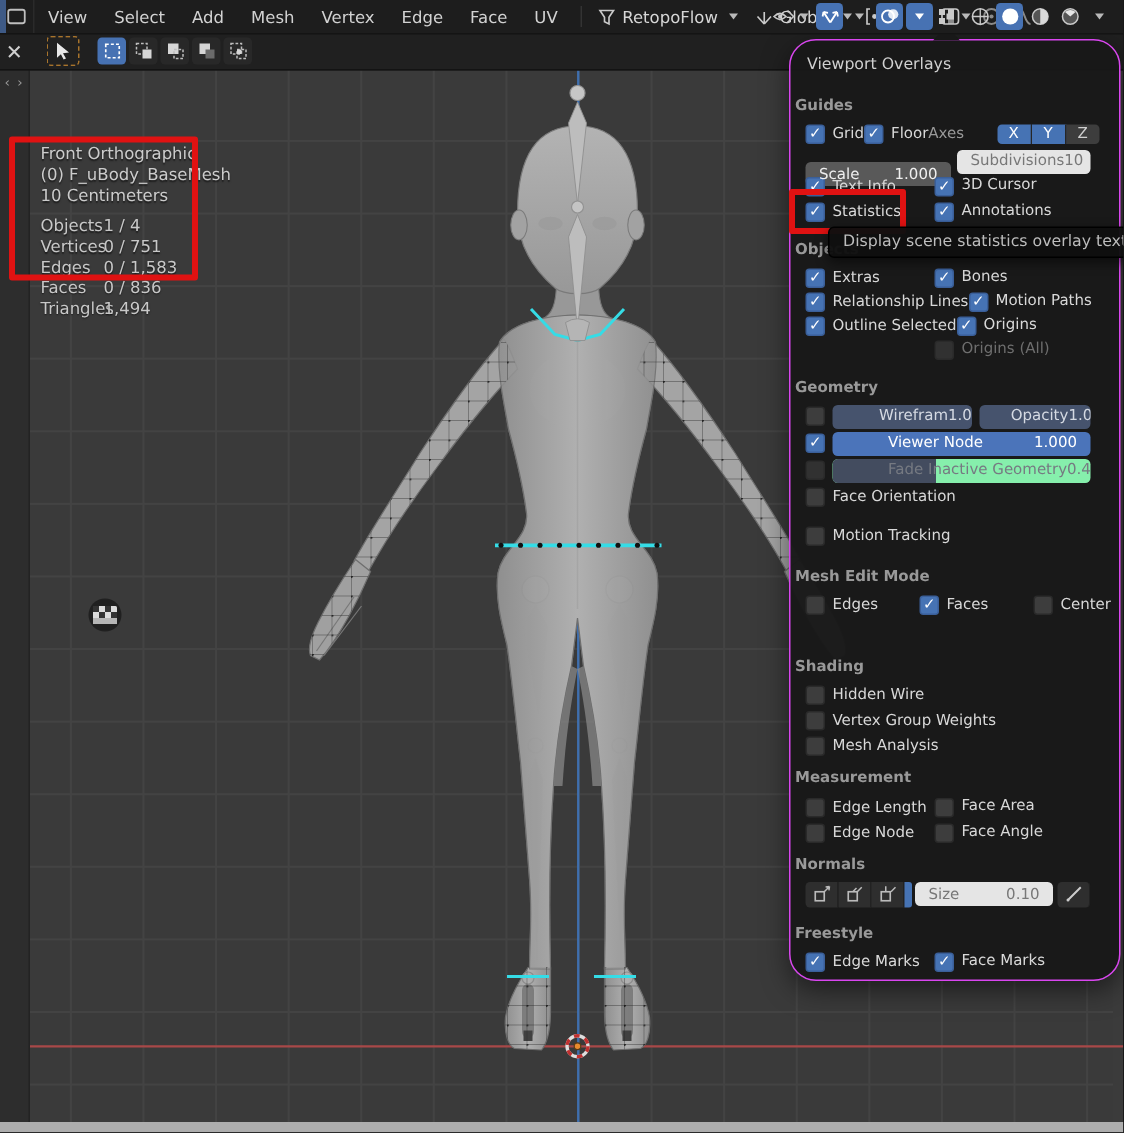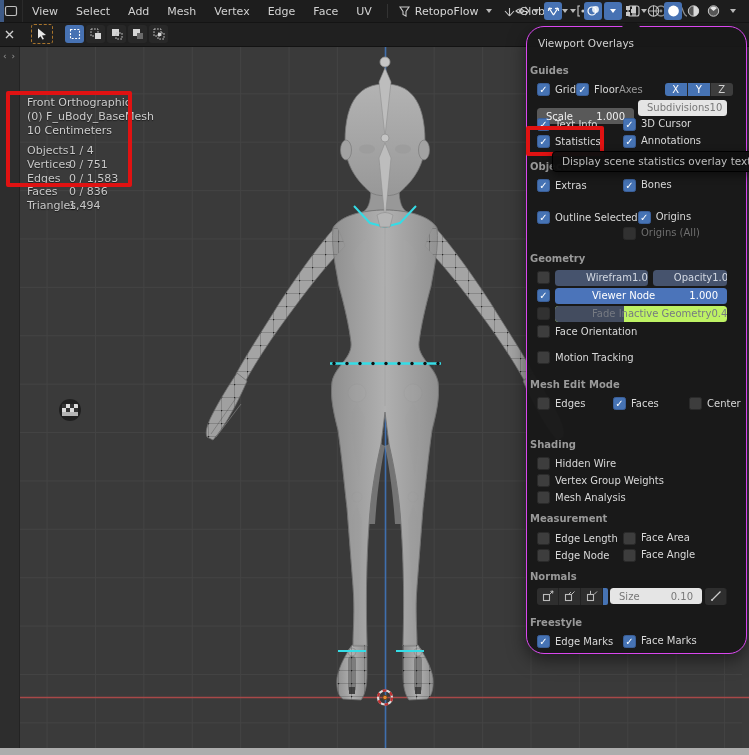--- a/index.html
+++ b/index.html
@@ -65,21 +65,21 @@
   .seg .sgb:last-child{border-radius:0 3px 3px 0;border-right:none;}
   .seg .sgb.on{background:#4673b4;color:#fff;}
   .slider{height:16px;border-radius:3.5px;background:#2e2e2e;display:flex;align-items:center;position:relative;overflow:hidden;box-sizing:border-box;}
   .slider .lab{padding-left:9px;position:relative;z-index:2;white-space:nowrap;}
   .slider .val{margin-left:auto;padding-right:9px;position:relative;z-index:2;}
   .slider .fill{position:absolute;left:0;top:0;bottom:0;z-index:1;}
   .sl-gray{background:#595959;color:#efefef;margin-top:17px;}
   .sl-dark{background:#e5e5e5;color:#787878;}
   .sl-blue{background:#46536d;color:#d4d9e2;}
   .sl-bright{background:#4b74ba;color:#fff;}
-  .sl-fade{background:#bef264;color:#767a82;}
+  .sl-fade{background:#86efac;color:#767a82;}
   .nbtn{width:21px;height:17px;background:#2e2e2e;border-right:1px solid #222;display:flex;align-items:center;justify-content:center;flex:none;}
   .nbtn:first-child{border-radius:3px 0 0 3px;}
   .bluesliver{width:5px;height:17px;background:#4673b4;flex:none;margin-right:2px;border-radius:0 2px 2px 0;}
   
   .tooltip{position:absolute;left:552px;top:151px;background:rgba(16,16,16,.97);border:1px solid #000;
            border-radius:4px;padding:3px 9px 4px;color:#bdbdbd;font-size:10.5px;z-index:45;white-space:nowrap;box-shadow:0 3px 8px rgba(0,0,0,.5);}
   .bottombar{position:absolute;left:0;top:748px;width:100%;height:7px;background:#adadad;z-index:50;}
 </style>
 </head>
 <body>
@@ -468,20 +468,28 @@
 
     <div class="sect" style="top:134px">Objects</div>
     <div class="prow" style="top:150px">
       <span class="cb on"></span>
       <span class="cl">Extras</span>
       <span class="col2">
         <span class="cb on"></span>
         <span class="cl">Bones</span>
       </span>
     </div>
+    <div class="prow" style="top:166px">
+      <span class="cb on"></span>
+      <span class="cl">Relationship Lines</span>
+      <span class="col2">
+        <span class="cb on"></span>
+        <span class="cl">Motion Paths</span>
+      </span>
+    </div>
     <div class="prow" style="top:182px">
       <span class="cb on"></span>
       <span class="cl">Outline Selected</span>
       <span class="col2">
         <span class="cb on"></span>
         <span class="cl">Origins</span>
       </span>
     </div>
     <div class="prow" style="top:198px">
       <span class="col2">

